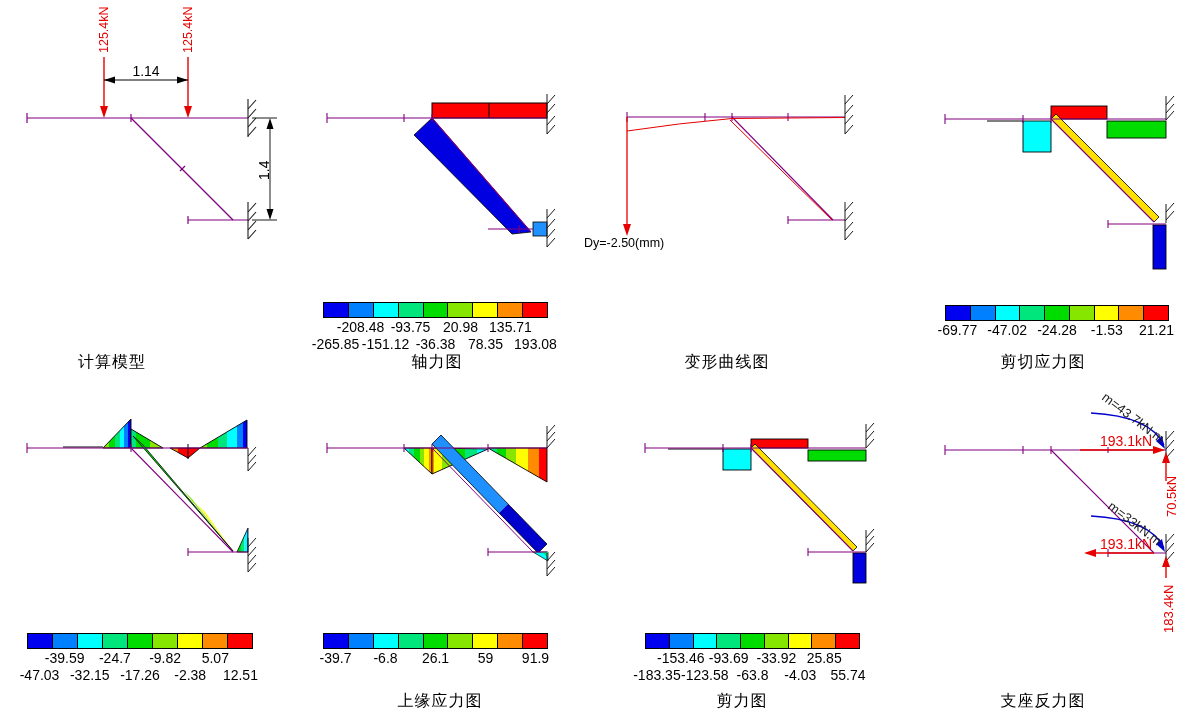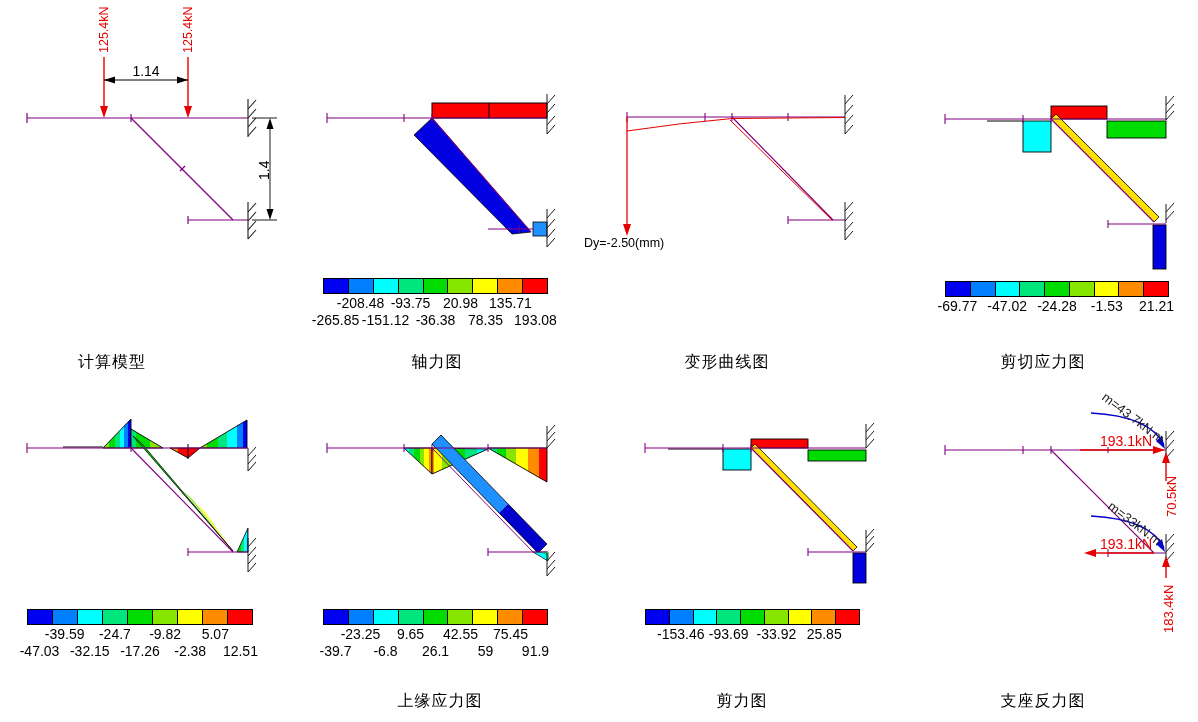--- a/index.html
+++ b/index.html
@@ -1,20 +1,20 @@
 <!DOCTYPE html>
 <html><head>
 <meta charset="utf-8">
 <style>
   html,body{margin:0;padding:0;background:#ffffff;}
   #canvas{position:relative;width:1198px;height:722px;background:#fff;overflow:hidden;
           font-family:"Liberation Sans","DejaVu Sans",sans-serif;color:#000;}
   svg{position:absolute;overflow:visible;}
   .panel-title{position:absolute;width:180px;text-align:center;font-size:16px;color:#000;letter-spacing:1px;}
-  .cbar{position:absolute;}
+  .cbar{position:absolute;margin-top:24px;}
   .cbar-cells{display:flex;height:16px;border:1px solid #000;box-sizing:border-box;}
   .cbar-cell{flex:1;border-right:1px solid #000;}
   .cbar-cell:last-child{border-right:none;}
   .cbar-labels{position:relative;height:17px;font-size:14px;color:#000;}
   .cbar-labels span{position:absolute;top:1px;transform:translateX(-50%);white-space:nowrap;}
 </style>
 </head>
 <body>
 
 <div id="canvas">
@@ -499,26 +499,20 @@
         <div class="cbar-cell" style="background: rgb(0, 128, 255);"></div>
         <div class="cbar-cell" style="background: rgb(0, 255, 255);"></div>
         <div class="cbar-cell" style="background: rgb(0, 230, 125);"></div>
         <div class="cbar-cell" style="background: rgb(0, 220, 0);"></div>
         <div class="cbar-cell" style="background: rgb(134, 230, 0);"></div>
         <div class="cbar-cell" style="background: rgb(255, 255, 0);"></div>
         <div class="cbar-cell" style="background: rgb(255, 140, 0);"></div>
         <div class="cbar-cell" style="background: rgb(255, 0, 0);"></div>
       </div>
     <div class="cbar-labels">
-      <span style="left:16.67%">-23.25</span>
-      <span style="left:38.89%">9.65</span>
-      <span style="left:61.11%">42.55</span>
-      <span style="left:83.33%">75.45</span>
-    </div>
-    <div class="cbar-labels">
       <span style="left:5.56%">-39.7</span>
       <span style="left:27.78%">-6.8</span>
       <span style="left:50%">26.1</span>
       <span style="left:72.22%">59</span>
       <span style="left:94.44%">91.9</span>
     </div>
   </div>
 
   <div class="cbar" style="left:645px;top:609px;width:215px">
     <div class="cbar-cells">
@@ -531,20 +525,27 @@
         <div class="cbar-cell" style="background: rgb(255, 255, 0);"></div>
         <div class="cbar-cell" style="background: rgb(255, 140, 0);"></div>
         <div class="cbar-cell" style="background: rgb(255, 0, 0);"></div>
       </div>
     <div class="cbar-labels">
       <span style="left:16.67%">-153.46</span>
       <span style="left:38.89%">-93.69</span>
       <span style="left:61.11%">-33.92</span>
       <span style="left:83.33%">25.85</span>
     </div>
+    <div class="cbar-labels">
+      <span style="left:5.56%">-183.35</span>
+      <span style="left:27.78%">-123.58</span>
+      <span style="left:50%">-63.8</span>
+      <span style="left:72.22%">-4.03</span>
+      <span style="left:94.44%">55.74</span>
+    </div>
   </div>
 
   <div class="panel-title" style="left:347px;top:352px">轴力图</div>
   <div class="panel-title" style="left:22px;top:352px">计算模型</div>
   <div class="panel-title" style="left:953px;top:352px">剪切应力图</div>
   <div class="panel-title" style="left:637px;top:352px">变形曲线图</div>
   <div class="panel-title" style="left:350px;top:691px">上缘应力图</div>
   <div class="panel-title" style="left:652px;top:691px">剪力图</div>
   <div class="panel-title" style="left:953px;top:691px">支座反力图</div>
 

